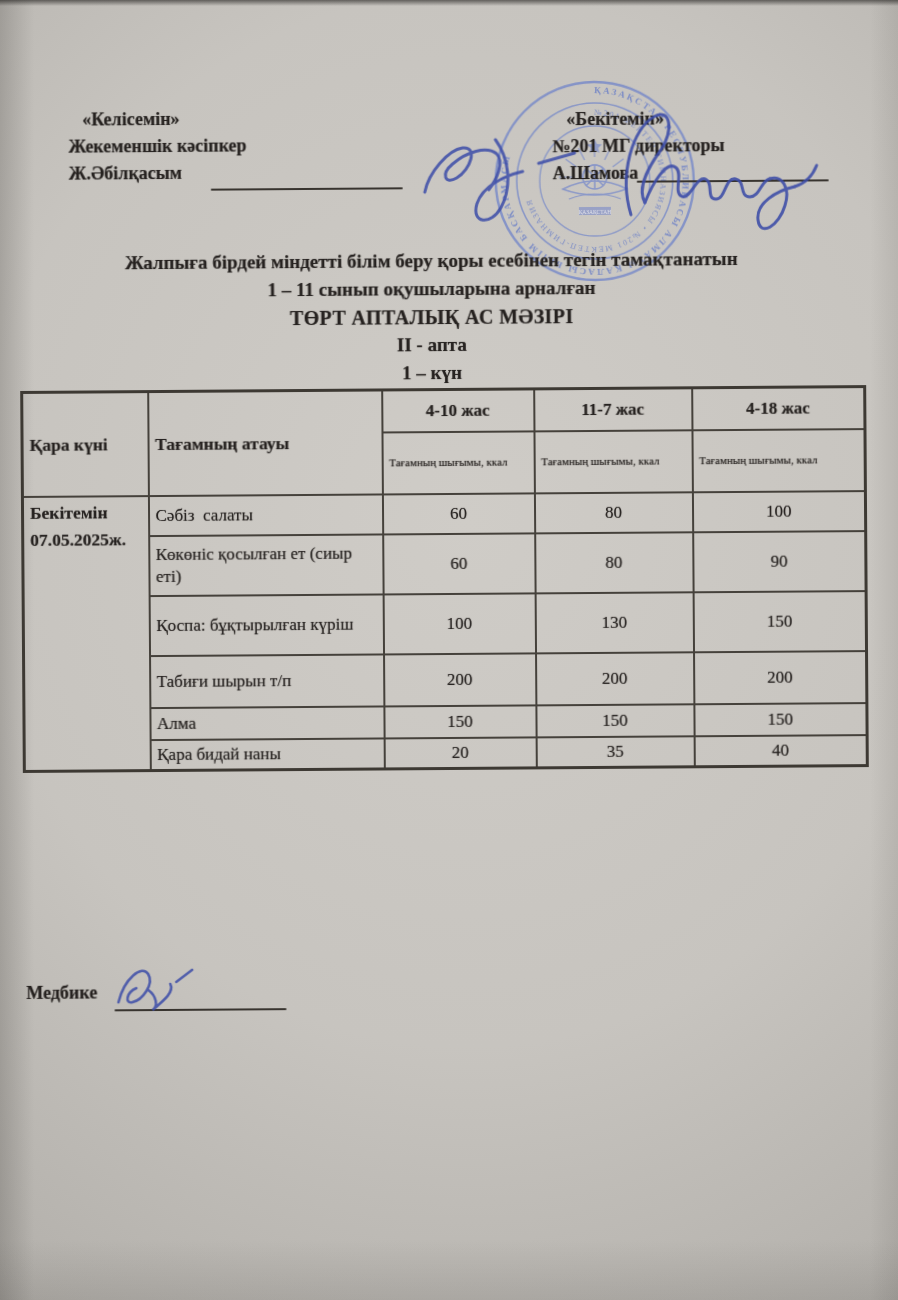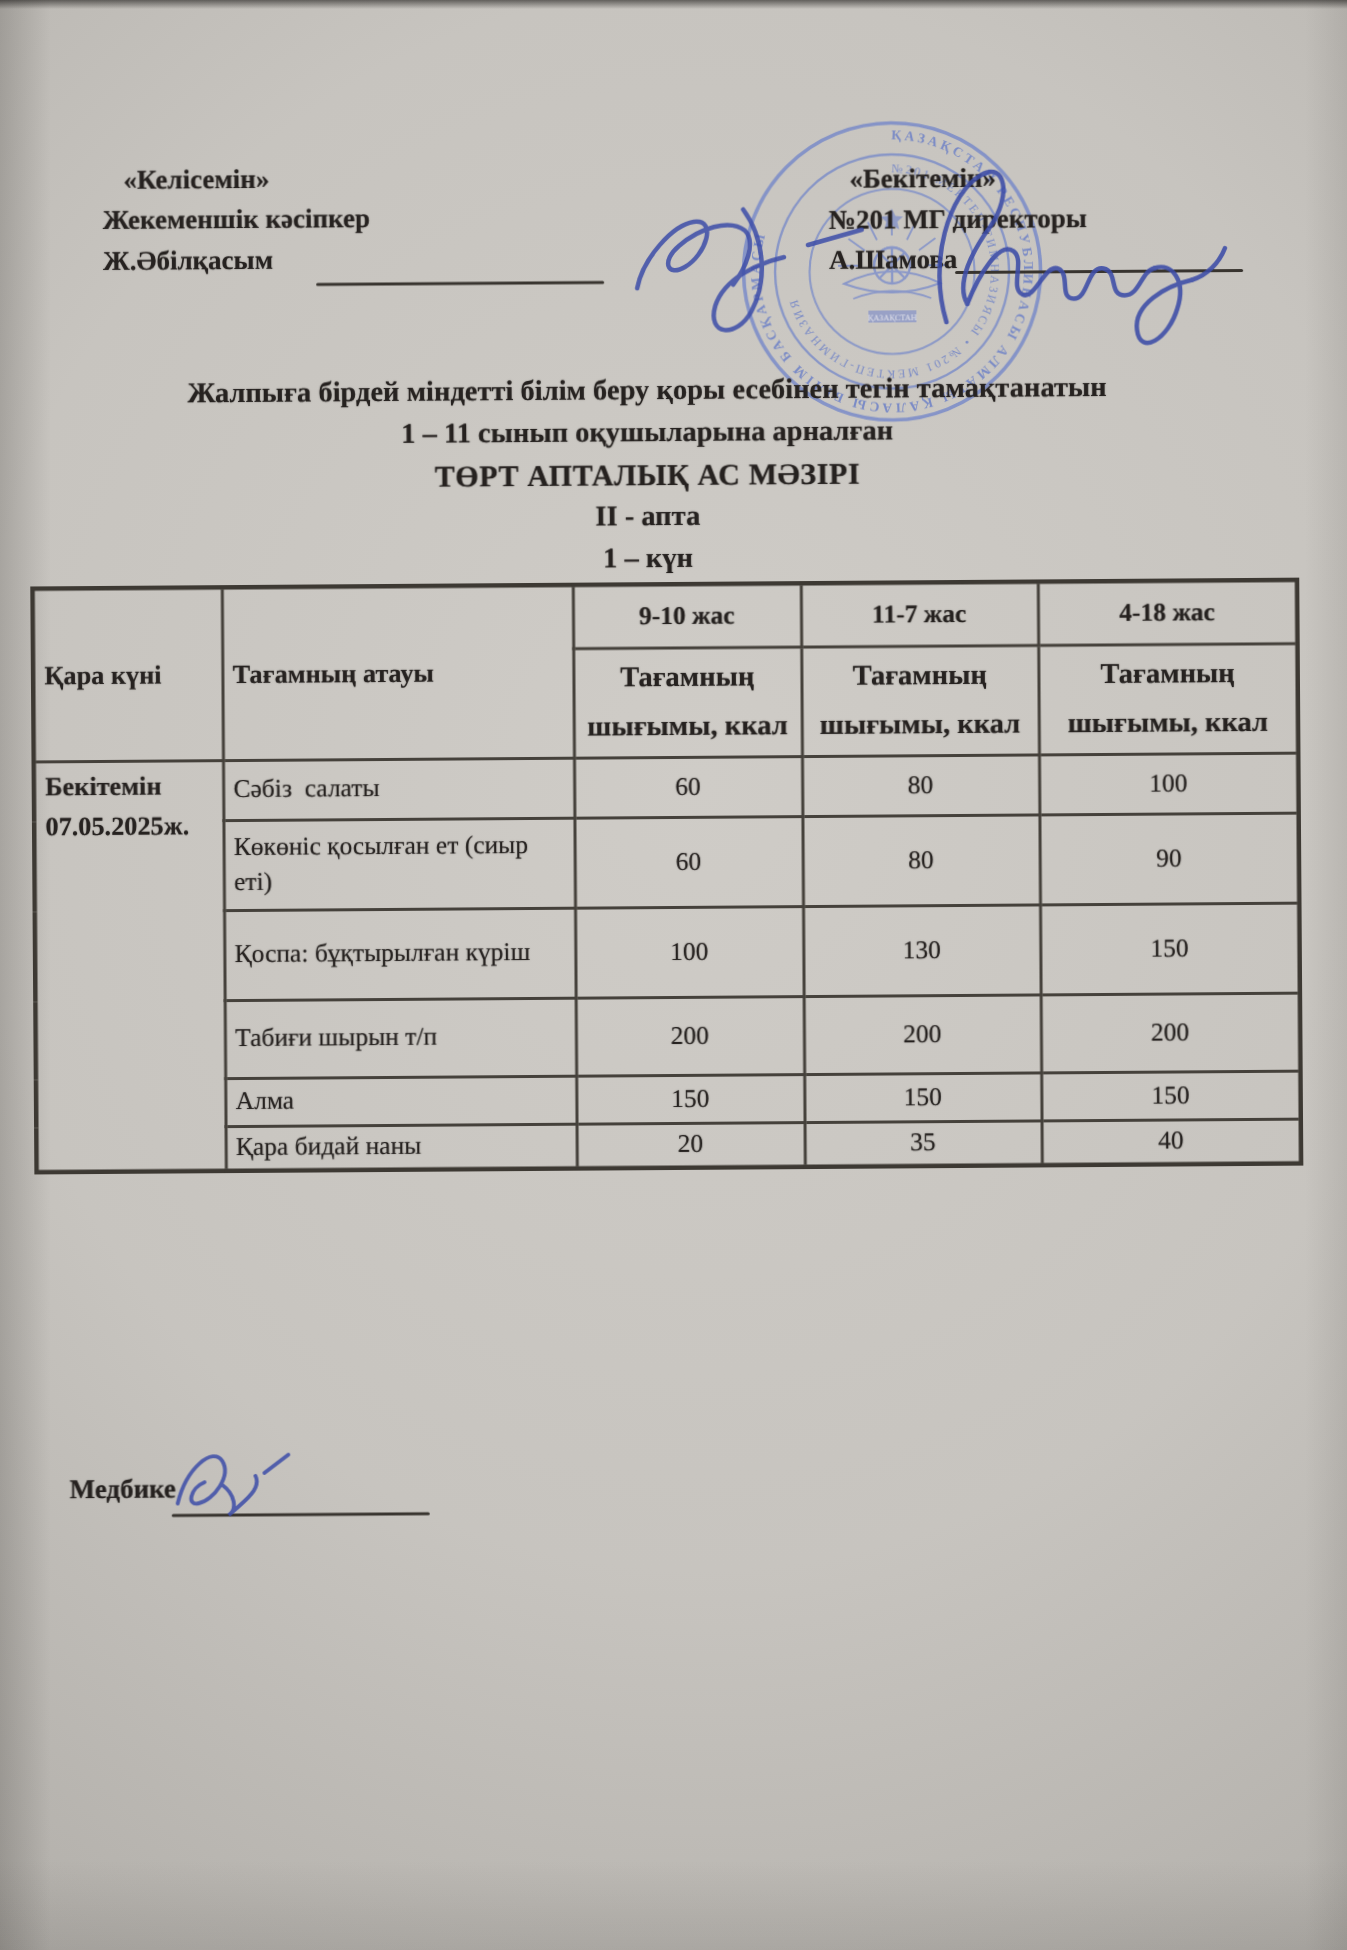--- a/index.html
+++ b/index.html
@@ -23,27 +23,27 @@
   
   .titles{position:absolute;left:0;right:30px;top:247px;text-align:center;font-weight:bold;}
   .titles div{line-height:28px;}
   .t1,.t2,.t4,.t5{font-size:19px;}
   .t3{font-size:20px;letter-spacing:0.4px;}
   
   table.menu{position:absolute;left:22px;top:388px;width:843px;border-collapse:collapse;table-layout:fixed;}
   table.menu th,table.menu td{border:2px solid #45413b;padding:2px 6px;}
   table.menu{border:3px solid #3d3933;}
   th.agehead{font-size:17px;font-weight:bold;text-align:center;height:36px;}
-  th.subhead{font-size:19px;font-weight:bold;text-align:center;height:56px;line-height:1.75;padding:4px 10px;}
+  th.subhead{font-size:11px;font-weight:normal;text-align:left;height:56px;line-height:1.75;padding:4px 10px;}
   th.daycol,th.dishcol{font-size:17.5px;font-weight:bold;text-align:left;padding-left:10px;}
   td.daycell{vertical-align:top;font-weight:bold;font-size:17.5px;line-height:1.55;padding:6px 4px 4px 8px;}
   td.dish{font-size:17px;text-align:left;padding-left:9px;line-height:1.3;white-space:pre-wrap;}
   td.val{font-size:17px;text-align:center;}
   
-  .nurse{position:absolute;left:44px;top:980px;font-weight:bold;font-size:18px;}
+  .nurse{position:absolute;left:24px;top:980px;font-weight:bold;font-size:18px;}
   
   .ink{position:absolute;}
   .stamp{position:absolute;opacity:0.85;}
 </style>
 </head>
 <body>
 
 <div class="photo">
   <div class="paper">
 
@@ -122,21 +122,21 @@
         <col style="width:126px">
           <col style="width:234px">
           <col style="width:152px">
           <col style="width:158px">
           <col style="width:173px">
       </colgroup>
       <thead>
         <tr>
           <th class="daycol" rowspan="2">Қара күні</th>
           <th class="dishcol" rowspan="2">Тағамның атауы</th>
-          <th class="agehead">9-10 жас</th>
+          <th class="agehead">4-10 жас</th>
           <th class="agehead">11-7 жас</th>
           <th class="agehead">4-18 жас</th>
         </tr>
         <tr>
           <th class="subhead">Тағамның шығымы, ккал</th>
           <th class="subhead">Тағамның шығымы, ккал</th>
           <th class="subhead">Тағамның шығымы, ккал</th>
         </tr>
       </thead>
       <tbody>

